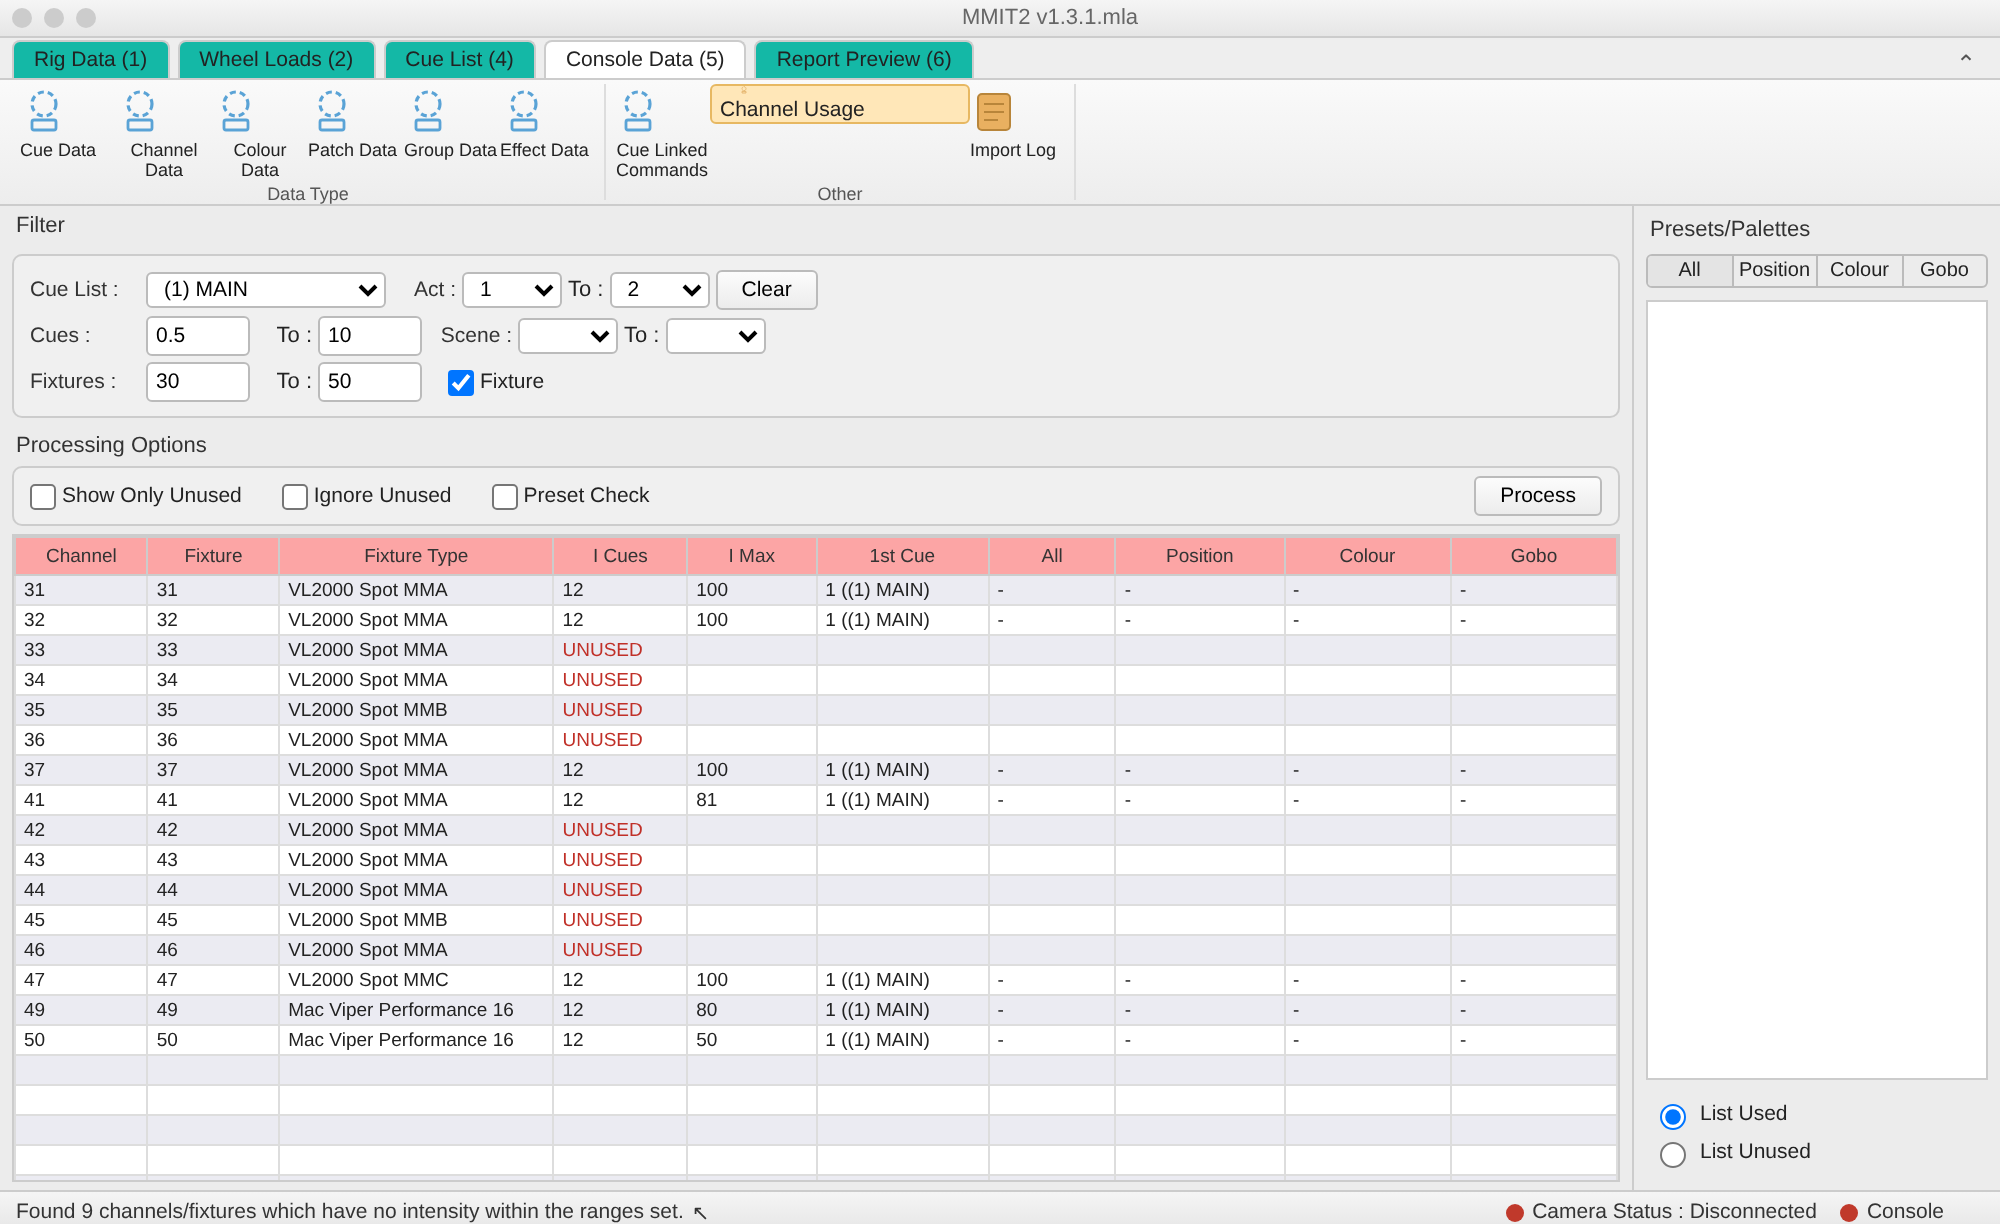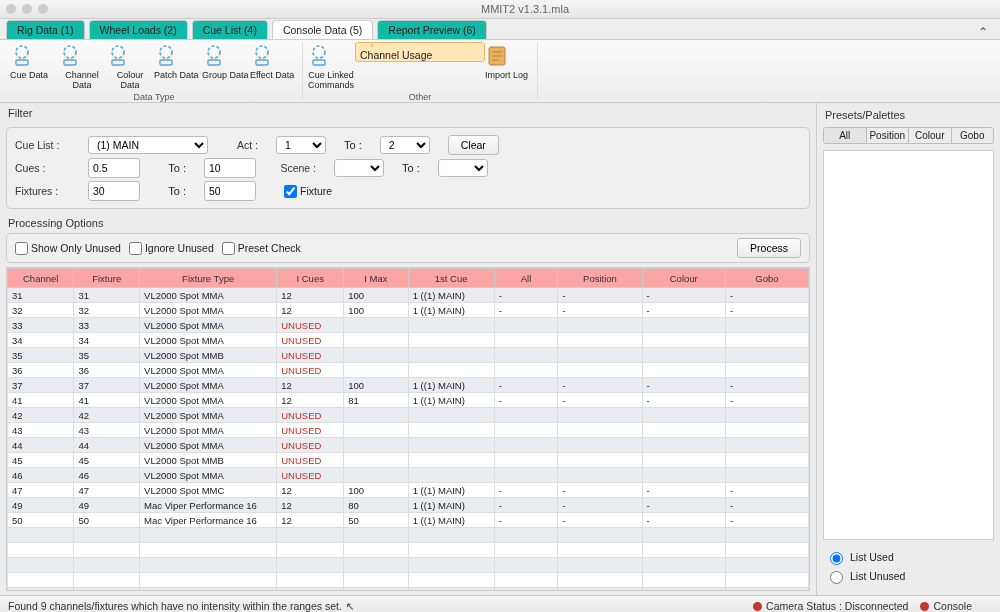--- a/index.html
+++ b/index.html
@@ -17,21 +17,21 @@
 .rib-items{display:flex}
 .rib-item{display:flex;flex-direction:column;align-items:flex-start;width:48px;padding:2px 0;font-size:9px;text-align:center;cursor:pointer;border-radius:3px}
 .rib-item.sel{background:#ffe7b8;border:1px solid #e7b862}
 .rib-ico{width:24px;height:24px;margin-bottom:2px}
 .rib-label{font-size:9px;color:#555;margin-top:auto}
 .content{display:flex;height:492px}
 .left{flex:1;display:flex;flex-direction:column;overflow:hidden}
 .right{width:175px;border-left:1px solid #ccc;display:flex;flex-direction:column;padding:4px}
 .panel-title{font-size:11px;color:#333;padding:4px 8px}
 .filter-box{border:1px solid #ccc;border-radius:5px;margin:4px 6px;background:#f0f0f0;padding:4px 8px}
-.row{display:flex;align-items:center;margin:3px 0;gap:18px}
+.row{display:flex;align-items:center;margin:3px 0;gap:3px}
 .lbl{width:55px;font-size:10.5px;color:#333}
 .sel,.inp{height:18px;border:1px solid #bbb;border-radius:3px;background:#fff;font-size:10.5px;padding:0 4px}
 .sel{width:120px}
 .inp{width:42px}
 .btn{height:20px;border:1px solid #bbb;border-radius:3px;background:linear-gradient(#fcfcfc,#ececec);padding:0 12px;font-size:10.5px;cursor:pointer}
 .chk{display:inline-flex;align-items:center;gap:3px;font-size:10.5px}
 .chk input{margin:0}
 .proc{display:flex;align-items:center;justify-content:space-between;border:1px solid #ccc;border-radius:5px;margin:0 6px 4px;background:#f0f0f0;padding:4px 8px}
 .grid-wrap{flex:1;margin:0 6px 4px;border:1px solid #ccc;background:#fff;overflow:auto}
 table.grid{border-collapse:collapse;width:100%;font-size:9.5px}
@@ -181,21 +181,21 @@
         <span style="width:28px;text-align:right">To :</span>
         <input class="inp" value="50" style="">
         <label class="chk" style="margin-left:10px">
             <input type="checkbox" checked="" style="">
             <span>Fixture</span>
           </label>
       </div>
     </div>
     <div class="panel-title">Processing Options</div>
     <div class="proc">
-      <div style="display:flex;gap:8px">
+      <div style="display:flex;gap:20px">
         <label class="chk">
             <input type="checkbox" style="">
             <span>Show Only Unused</span>
           </label>
         <label class="chk">
             <input type="checkbox" style="">
             <span>Ignore Unused</span>
           </label>
         <label class="chk">
             <input type="checkbox" style="">

